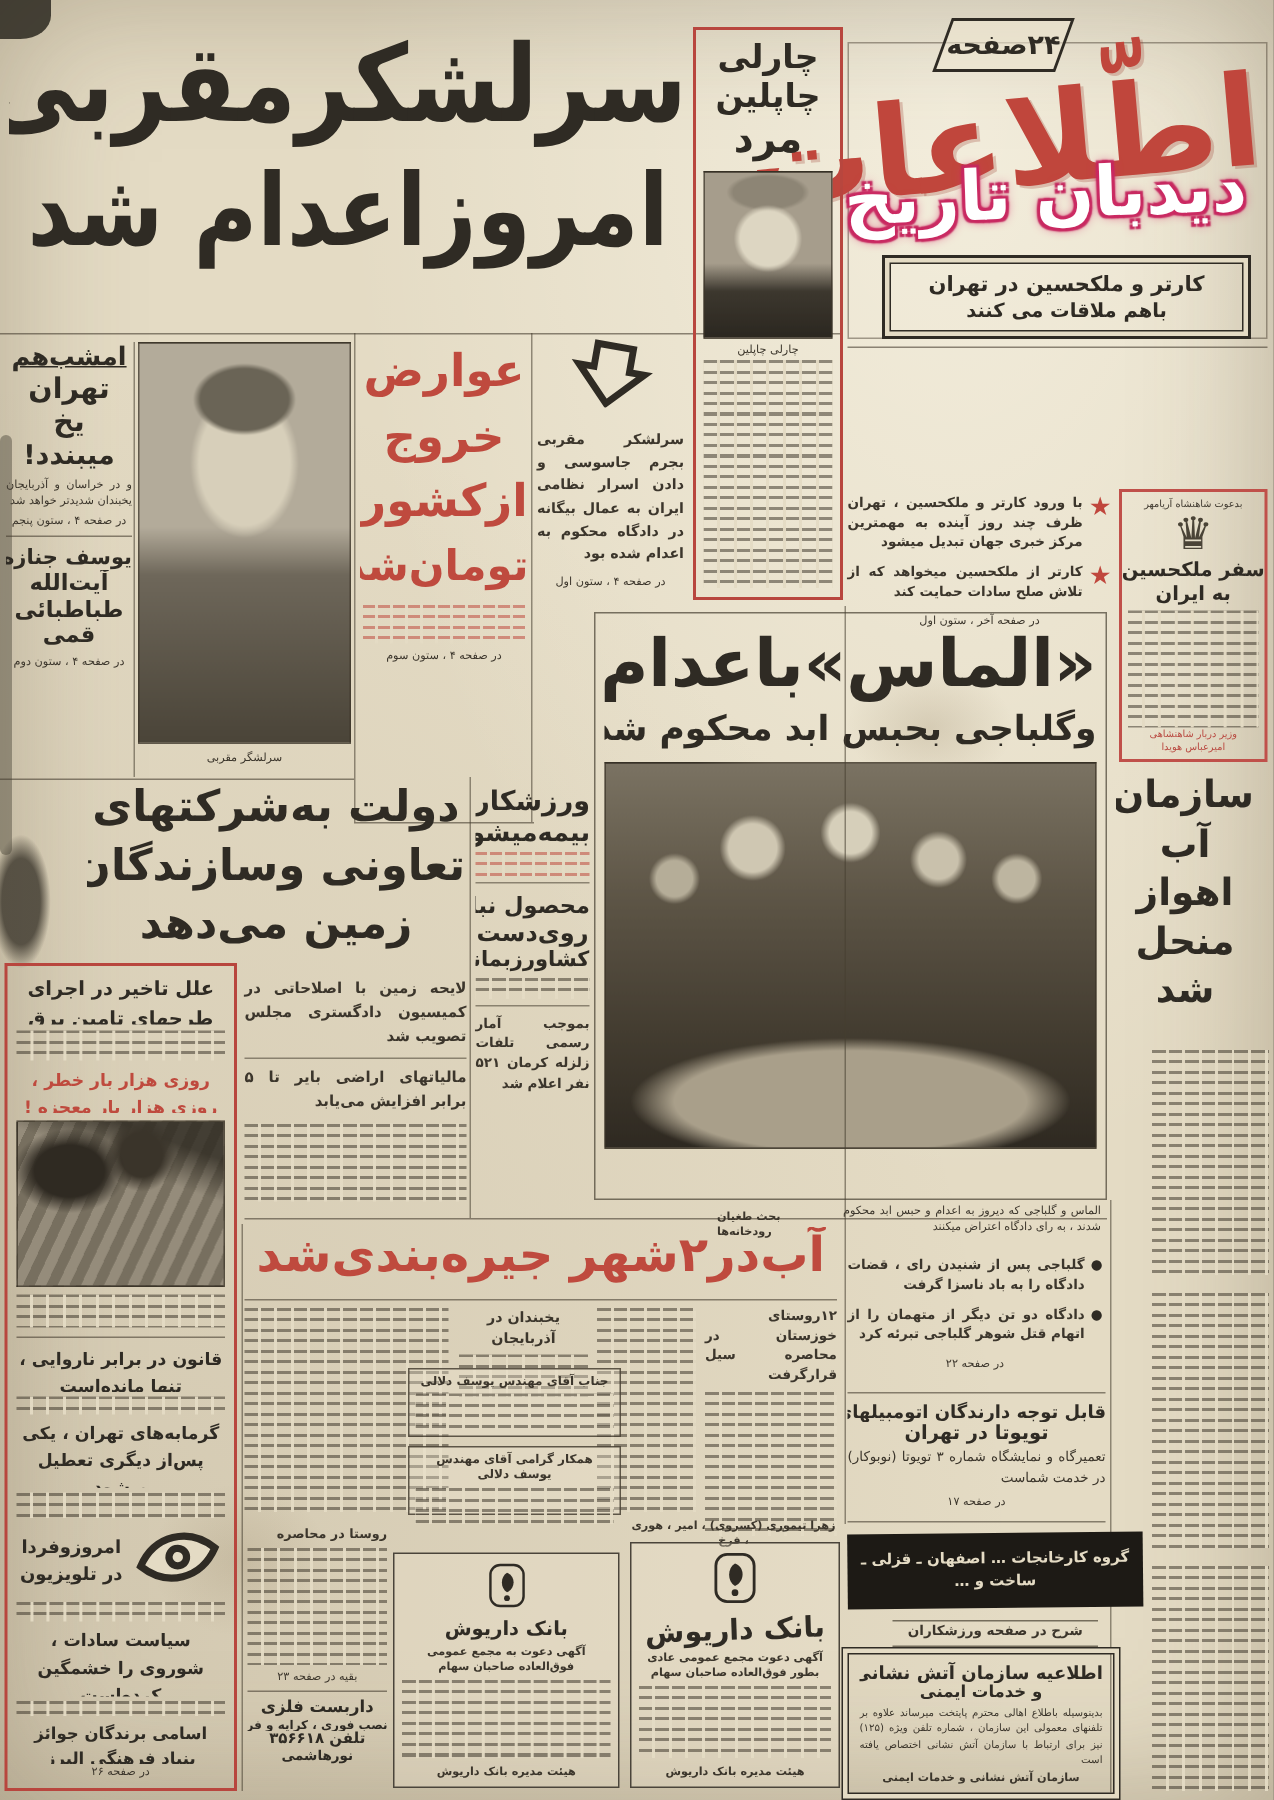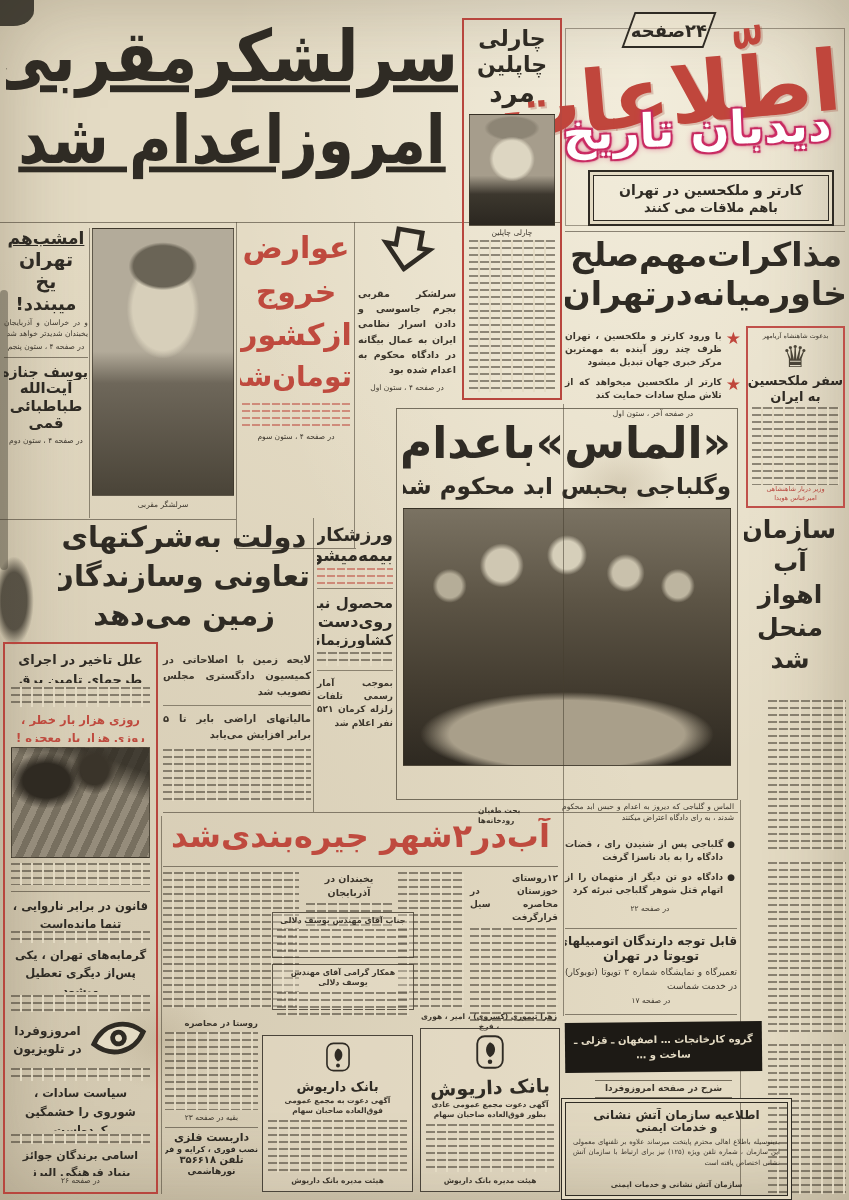--- a/index.html
+++ b/index.html
@@ -52,21 +52,21 @@
   <div class="abs" style="left:568px;top:34px;width:274px;height:140px;font-size:84px;font-weight:bold;color:#c0463c;text-align:center;line-height:1.4;transform:rotate(-5deg);white-space:nowrap;overflow:visible;text-shadow:2px 2px 0 rgba(150,50,40,.25);">اطّلاعات</div>
 
   <div class="abs" style="left:545px;top:102px;width:304px;font-size:46px;font-weight:bold;color:#ffffff;text-align:center;white-space:nowrap;z-index:50;transform:rotate(-2deg);
               text-shadow:0 0 7px #d6336c, 2px 2px 1px #c2255c, -2px -2px 1px #c2255c, 2px -2px 1px #c2255c, -2px 2px 1px #c2255c;">دیدبان تاریخ</div>
 
   <div class="abs" style="left:588px;top:170px;width:246px;height:56px;border:2px solid #2f2b24;box-shadow:inset 0 0 0 3px rgba(228,219,196,1), inset 0 0 0 4px #2f2b24;display:flex;flex-direction:column;justify-content:center;gap:2px;">
     <div style="font-weight:bold;font-size:14px;text-align:center;">کارتر و ملکحسین در تهران</div>
     <div style="font-weight:bold;font-size:13px;text-align:center;">باهم ملاقات می کنند</div>
   </div>
 
-  <div class="abs" style="left:6px;top:14px;width:452px;height:206px;overflow:hidden;text-decoration:underline;">
+  <div class="abs" style="left:6px;top:14px;width:452px;height:206px;overflow:hidden;">
     <div class="hl" style="font-size:62px;transform:scaleY(1.15);transform-origin:top;letter-spacing:-2px;">سرلشکرمقربی</div>
     <div class="hl" style="font-size:58px;transform:scaleY(1.15);transform-origin:top;letter-spacing:-2px;margin-top:14px;">امروزاعدام شد</div>
   </div>
   <div class="hrule" style="left:0;top:222px;width:560px;"></div>
 
   <div class="abs" style="left:462px;top:18px;width:100px;height:382px;border:2px solid #b8463e;padding:6px 5px;display:flex;flex-direction:column;">
     <div class="hl" style="font-size:22px;">چارلی</div>
     <div class="hl" style="font-size:22px;">چاپلین</div>
     <div class="hl" style="font-size:26px;margin-bottom:5px;">مرد</div>
     <div class="photo" style="height:112px;background:
@@ -116,24 +116,20 @@
     <div style="width:58px;margin:0 auto 10px;transform:rotate(10deg);">
       <svg viewBox="0 0 60 50" width="58" height="46">
         <polygon points="30,47 6,22 17,22 17,5 43,5 43,22 54,22" fill="none" stroke="#2f2b24" stroke-width="5"></polygon>
       </svg>
     </div>
     <div class="tiny just" style="font-size:9.5px;font-weight:bold;line-height:1.6;">سرلشکر مقربی بجرم جاسوسی و دادن اسرار نظامی ایران به عمال بیگانه در دادگاه محکوم به اعدام شده بود</div>
     <div class="ref" style="margin-top:6px;">در صفحه ۴ ، ستون اول</div>
   </div>
 
   <div class="hrule" style="left:565px;top:231px;width:280px;"></div>
-  <div class="abs" style="left:565px;top:236px;width:282px;">
-    <div class="hl" style="font-size:33px;letter-spacing:-1px;">مذاکرات‌مهم‌صلح</div>
-    <div class="hl" style="font-size:33px;letter-spacing:-1px;">خاورمیانه‌درتهران</div>
-  </div>
   <div class="abs" style="left:565px;top:330px;width:176px;">
     <div class="bullet-row">
       <span class="star">★</span>
       <span class="tiny just" style="font-size:9px;font-weight:bold;">با ورود کارتر و ملکحسین ، تهران ظرف چند روز آینده به مهمترین مرکز خبری جهان تبدیل میشود</span>
     </div>
     <div class="bullet-row">
       <span class="star">★</span>
       <span class="tiny just" style="font-size:9px;font-weight:bold;">کارتر از ملکحسین میخواهد که از تلاش صلح سادات حمایت کند</span>
     </div>
     <div class="ref">در صفحه آخر ، ستون اول</div>
@@ -318,24 +314,24 @@
     <div class="hl" style="font-size:19px;transform:rotate(-2deg);margin:2px 0;">بانک داریوش</div>
     <div class="ref" style="font-weight:bold;">آگهی دعوت مجمع عمومی عادی بطور فوق‌العاده صاحبان سهام</div>
     <div class="tb" style="width:100%;flex:1;margin:4px 0;"></div>
     <div class="ref" style="font-weight:bold;">هیئت مدیره بانک داریوش</div>
   </div>
 
   <div class="abs" style="left:565px;top:1022px;width:197px;height:50px;background:#1d1a15;display:flex;align-items:center;justify-content:center;padding:4px;transform:rotate(-.6deg);">
     <span style="color:#e4dbc4;font-weight:bold;font-size:10px;text-align:center;line-height:1.5;">گروه کارخانجات … اصفهان ـ قزلی ـ ساخت و …</span>
   </div>
   <div class="abs" style="left:595px;top:1080px;width:137px;border-top:1px solid rgba(70,62,48,.7);border-bottom:1px solid rgba(70,62,48,.7);padding:2px 0;">
-    <div class="ref" style="font-weight:bold;font-size:9px;">شرح در صفحه امروزوفردا</div>
-  </div>
-
-  <div class="abs" style="left:565px;top:1102px;width:223px;height:94px;border:1px solid #2f2b24;box-shadow:0 0 0 3px rgba(228,219,196,1), 0 0 0 4px #2f2b24;padding:5px 7px;display:flex;flex-direction:column;">
+    <div class="ref" style="font-weight:bold;font-size:9px;">شرح در صفحه ورزشکاران</div>
+  </div>
+
+  <div class="abs" style="left:565px;top:1102px;width:178px;height:94px;border:1px solid #2f2b24;box-shadow:0 0 0 3px rgba(228,219,196,1), 0 0 0 4px #2f2b24;padding:5px 7px;display:flex;flex-direction:column;">
     <div class="hl" style="font-size:12px;">اطلاعیه سازمان آتش نشانی</div>
     <div class="hl" style="font-size:11px;margin-bottom:2px;">و خدمات ایمنی</div>
     <div class="tiny just" style="font-size:6.8px;line-height:1.5;flex:1;overflow:hidden;">بدینوسیله باطلاع اهالی محترم پایتخت میرساند علاوه بر تلفنهای معمولی این سازمان ، شماره تلفن ویژه (۱۲۵) نیز برای ارتباط با سازمان آتش نشانی اختصاص یافته است</div>
     <div class="ref" style="font-weight:bold;font-size:7.5px;">سازمان آتش نشانی و خدمات ایمنی</div>
   </div>
 
   <div class="vr" style="left:563px;top:404px;height:612px;"></div>
   <div class="vr" style="left:462px;top:404px;height:4px;opacity:0;"></div>
 
 </div>

